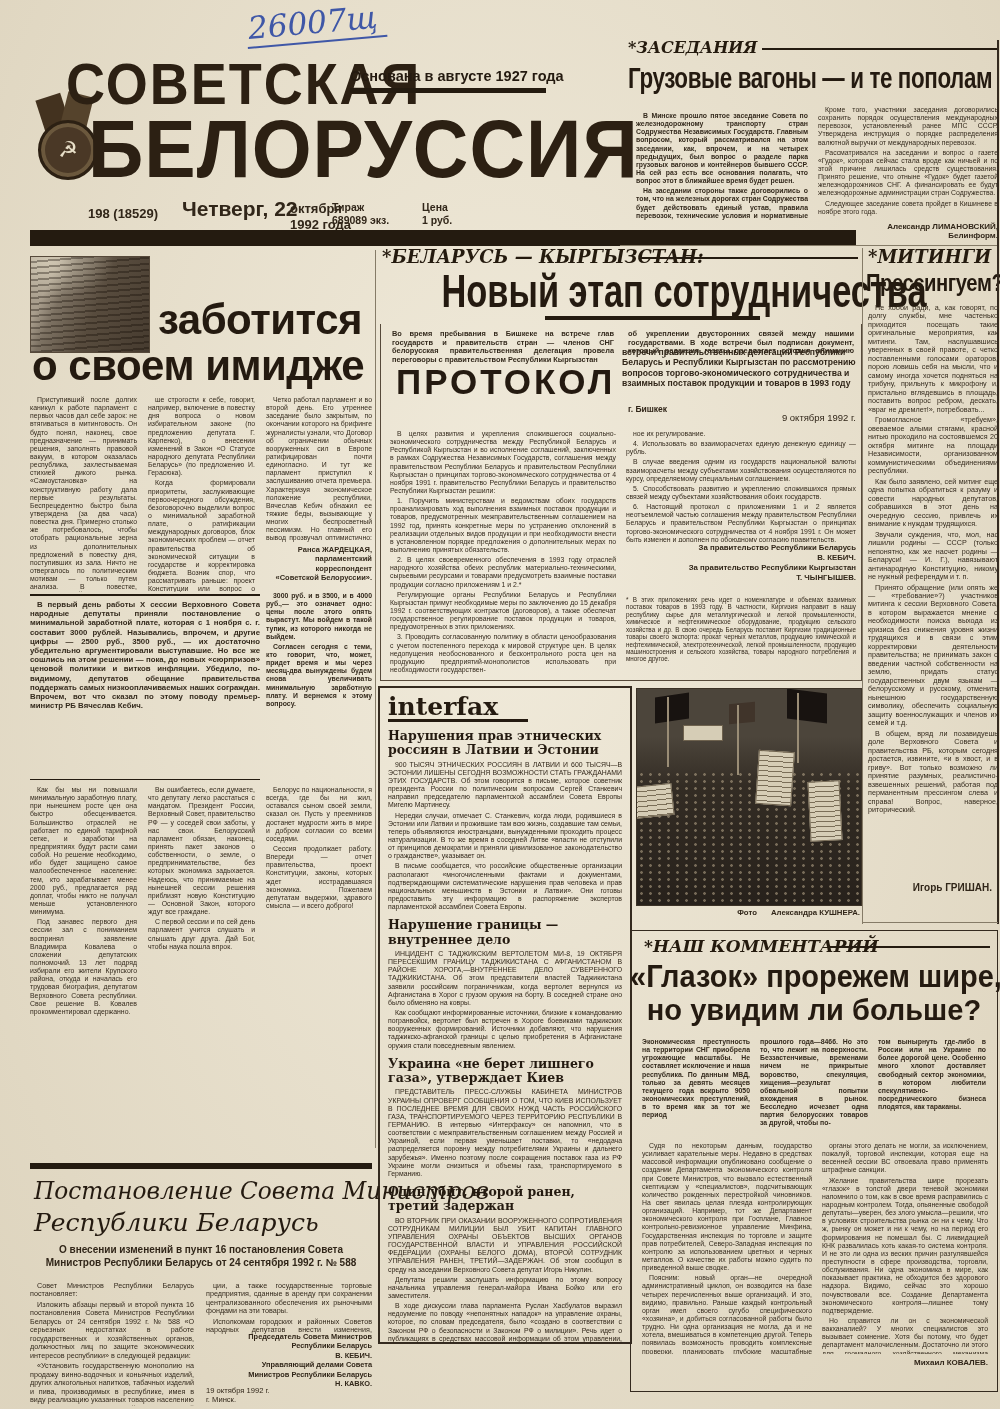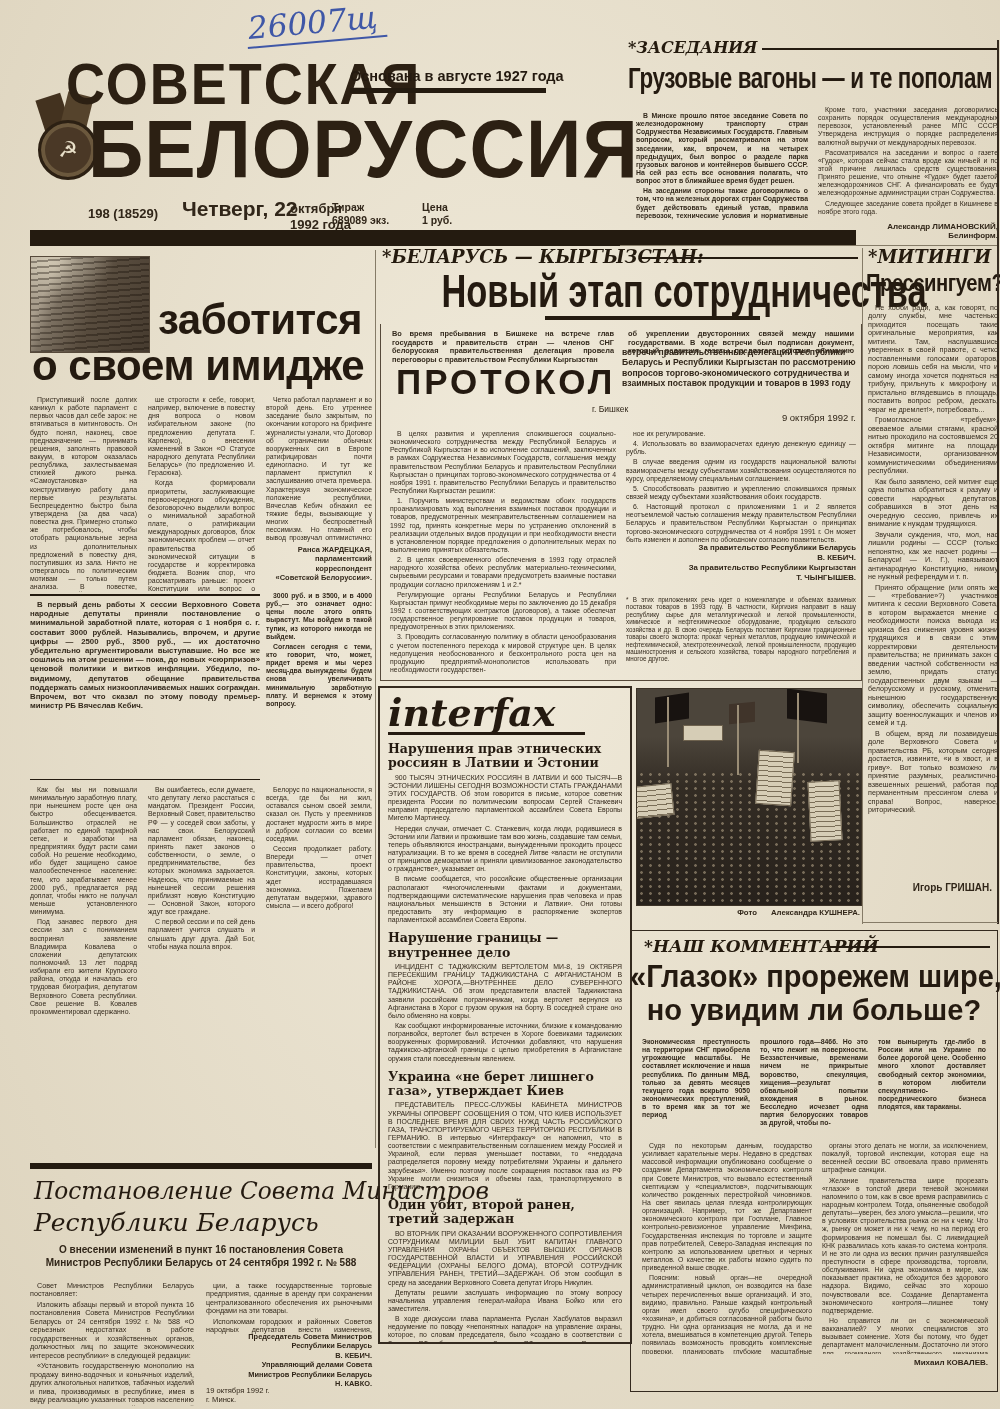--- a/index.html
+++ b/index.html
@@ -65,29 +65,29 @@
   
   #sot-rubric{left:382px;top:246px;font-size:18px;}
   #sot-rline{left:640px;top:257px;width:218px;height:1.5px;}
   #sot-title{left:395px;top:266px;width:465px;text-align:center;font-size:43px;font-weight:bold;color:#241a10;white-space:nowrap;transform:scale(.8,1.06);transform-origin:center top;}
   #sot-underline{left:545px;top:316px;width:215px;height:4px;}
   #sot-box{left:380px;top:324px;width:480px;height:356px;border-left:1.5px solid #56493a;border-right:1.5px solid #56493a;border-bottom:1.5px solid #56493a;}
   #sot-lead1{left:392px;top:330px;width:222px;height:58px;font-size:7.4px;}
   #sot-lead2{left:628px;top:330px;width:226px;height:28px;font-size:7.4px;}
   #proto-word{left:396px;top:362px;font-size:35px;font-weight:bold;letter-spacing:3px;color:#241a10;}
   #proto-sub{left:622px;top:347px;width:234px;height:44px;font-size:8.6px;line-height:1.22;}
-  #proto-place{left:592px;top:404px;font-size:8.5px;font-weight:normal;text-align:center;}
+  #proto-place{left:628px;top:404px;font-size:8.5px;font-weight:bold;text-align:center;}
   #proto-date{left:622px;top:412px;width:234px;font-size:9.5px;}
   #proto-left{left:390px;top:430px;width:226px;height:246px;}
   #proto-right{left:626px;top:430px;width:230px;height:112px;}
   #proto-sigs{left:626px;top:543px;width:230px;font-size:7.8px;line-height:1.3;}
   #proto-foot{left:626px;top:596px;width:230px;height:80px;font-size:6.3px;}
   
   #ifx-box{left:378px;top:686px;width:254px;height:658px;border:2px solid #342a1f;box-sizing:border-box;padding:6px 8px;overflow:hidden;}
-  #ifx-logo{font-family:"DejaVu Serif",serif;font-style:italic;font-weight:bold;font-size:38px;color:#241a10;line-height:1;border-bottom:3px solid #241a10;display:inline-block;padding-right:30px;}
+  #ifx-logo{font-family:"DejaVu Serif",serif;font-weight:bold;font-size:25px;color:#241a10;line-height:1;border-bottom:3px solid #241a10;display:inline-block;padding-right:30px;}
   .ifx-h{font-family:"DejaVu Serif",serif;font-weight:bold;font-size:12.5px;color:#241a10;margin:7px 0 3px;line-height:1.15;}
   .ifx-t{text-align:justify;font-size:6.9px;line-height:1.18;}
   .ifx-t p{margin:0 0 2px;text-indent:7px;}
   
   #photo{left:636px;top:688px;width:224px;height:216px;border:1px solid #3c3226;background:linear-gradient(180deg,#4c453b 0 22%,#332c24 45%,#27211b 100%);overflow:hidden;}
   #photo .crowd{position:absolute;left:0;top:38%;width:100%;height:62%;background-image:radial-gradient(circle 1.6px,#b5a589 0 1.1px,transparent 1.6px);background-size:9px 7px;opacity:.55;}
   #photo .flag{position:absolute;background:#181310;}
   #photo .f1{left:18px;top:6px;width:34px;height:26px;transform:skewY(-8deg);}
   #photo .f2{left:150px;top:2px;width:40px;height:30px;transform:skewY(7deg);}
   #photo .f3{left:92px;top:14px;width:26px;height:20px;transform:skewY(-5deg);background:#40342a;}

